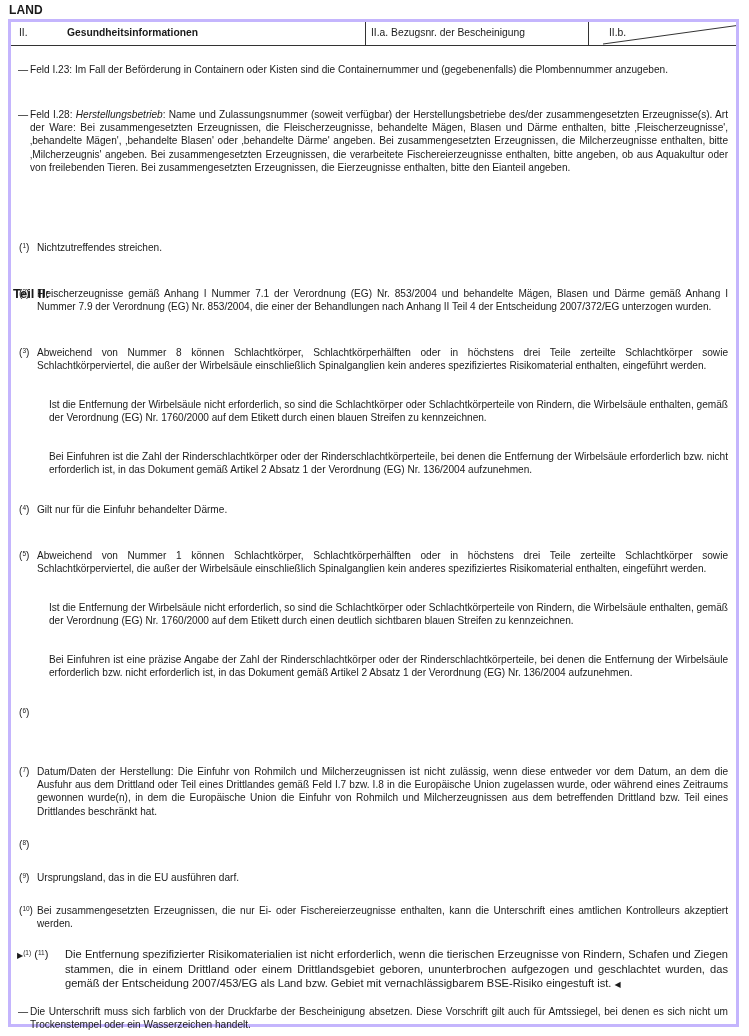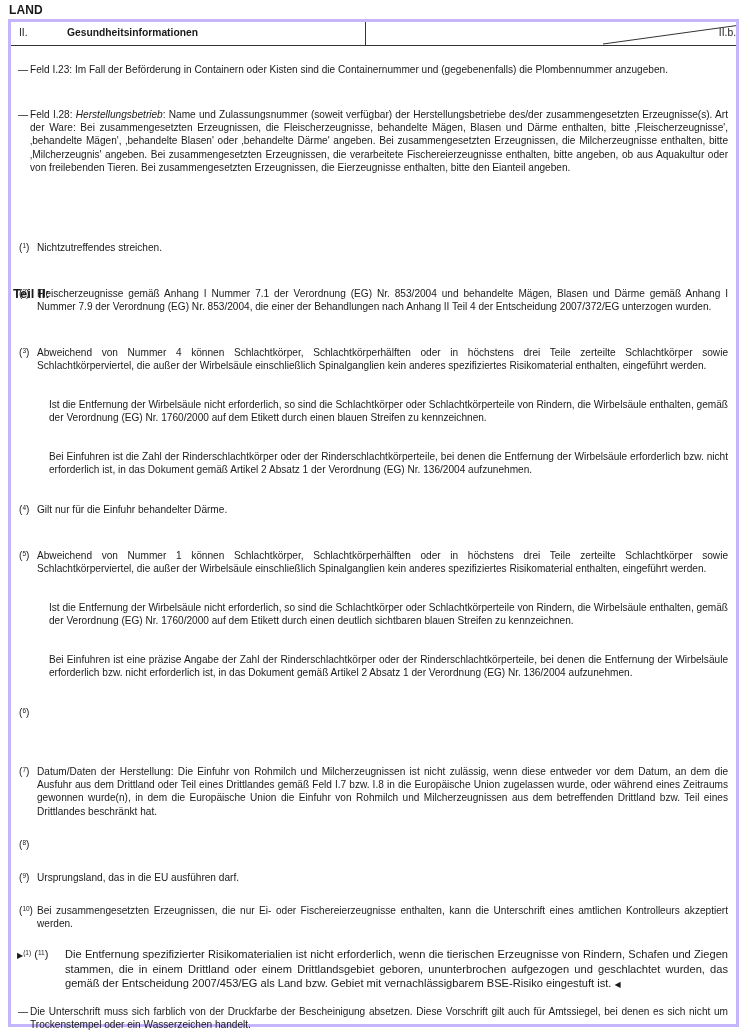--- a/index.html
+++ b/index.html
@@ -17,21 +17,21 @@
     .frame {
       position: absolute; left: 8px; top: 19px; width: 731px; height: 1008px;
       border: 3px solid #c4b5fd; box-sizing: border-box;
     }
     .hdr { position: absolute; left: 0; top: 0; right: 0; height: 23px; border-bottom: 1px solid #333; font-size: 10.3px; }
     .hdr .c { position: absolute; top: 0; height: 23px; line-height: 22px; box-sizing: border-box; }
     .hdr .c1 { left: 0; width: 355px; border-right: 1px solid #333; }
     .hdr .c1 .num { position: absolute; left: 8px; }
     .hdr .c1 .title { position: absolute; left: 48px; font-weight: bold; margin-left: 8px; }
     .hdr .c2 { left: 355px; width: 223px; border-right: 1px solid #333; padding-left: 5px; }
-    .hdr .c3 { left: 592px; right: 0; padding-left: 6px; overflow: hidden; text-align: right; }
+    .hdr .c3 { left: 592px; right: 0; padding-left: 6px; overflow: hidden; }
     .hdr .c3 svg { position: absolute; left: 0; top: 0; }
 
     .p { position: absolute; font-size: 10.1px; line-height: 13.2px; text-align: justify; }
     .p.bullet { left: 7px; right: 8px; padding-left: 12px; }
     .p.bullet .dash { position: absolute; left: 0; top: 0; }
     .p.fn { left: 8px; right: 8px; padding-left: 18px; }
     .p.fn .mk { position: absolute; left: 0; top: 0; }
     .p.sub { left: 38px; right: 8px; }
     sup { font-size: 6.5px; vertical-align: 3.5px; line-height: 0; }
     .teil { position: absolute; left: 2px; top: 264px; font-weight: bold; font-size: 13px; }
@@ -46,20 +46,21 @@
 <div class="top-line">
   <span class="left">LAND</span>
 </div>
 
 <div class="frame">
   <div class="hdr">
     <div class="c c1">
       <span class="num">II.</span>
       <span class="title">Gesundheitsinformationen</span>
     </div>
+    <div class="c c2">II.a. Bezugsnr. der Bescheinigung</div>
     <div class="c c3">
       <svg width="160" height="23">
         <line x1="0" y1="22" x2="152" y2="1" stroke="#333" stroke-width="1"></line>
       </svg>
       <span style="position:relative">II.b.</span>
     </div>
   </div>
 
   <div class="p bullet" style="top:41px">
     <span class="dash">—</span>
@@ -78,21 +79,21 @@
     <span>Nichtzutreffendes streichen.</span>
   </div>
 
   <div class="p fn" style="top:265px">
     <span class="mk">(<sup>2</sup>)</span>
     <span>Fleischerzeugnisse gemäß Anhang I Nummer 7.1 der Verordnung (EG) Nr. 853/2004 und behandelte Mägen, Blasen und Därme gemäß Anhang I Nummer 7.9 der Verordnung (EG) Nr. 853/2004, die einer der Behandlungen nach Anhang II Teil 4 der Entscheidung 2007/372/EG unterzogen wurden.</span>
   </div>
 
   <div class="p fn" style="top:324px">
     <span class="mk">(<sup>3</sup>)</span>
-    <span>Abweichend von Nummer 4 können Schlachtkörper, Schlachtkörperhälften oder in höchstens drei Teile zerteilte Schlachtkörper sowie Schlachtkörperviertel, die außer der Wirbelsäule einschließlich Spinalganglien kein anderes spezifiziertes Risikomaterial enthalten, eingeführt werden.</span>
+    <span>Abweichend von Nummer 8 können Schlachtkörper, Schlachtkörperhälften oder in höchstens drei Teile zerteilte Schlachtkörper sowie Schlachtkörperviertel, die außer der Wirbelsäule einschließlich Spinalganglien kein anderes spezifiziertes Risikomaterial enthalten, eingeführt werden.</span>
   </div>
   <div class="p sub" style="top:376px">Ist die Entfernung der Wirbelsäule nicht erforderlich, so sind die Schlachtkörper oder Schlachtkörperteile von Rindern, die Wirbelsäule enthalten, gemäß der Verordnung (EG) Nr. 1760/2000 auf dem Etikett durch einen blauen Streifen zu kennzeichnen.</div>
   <div class="p sub" style="top:428px">Bei Einfuhren ist die Zahl der Rinderschlachtkörper oder der Rinderschlachtkörperteile, bei denen die Entfernung der Wirbelsäule erforderlich bzw. nicht erforderlich ist, in das Dokument gemäß Artikel 2 Absatz 1 der Verordnung (EG) Nr. 136/2004 aufzunehmen.</div>
 
   <div class="p fn" style="top:481px">
     <span class="mk">(<sup>4</sup>)</span>
     <span>Gilt nur für die Einfuhr behandelter Därme.</span>
   </div>
 
   <div class="p fn" style="top:527px">

